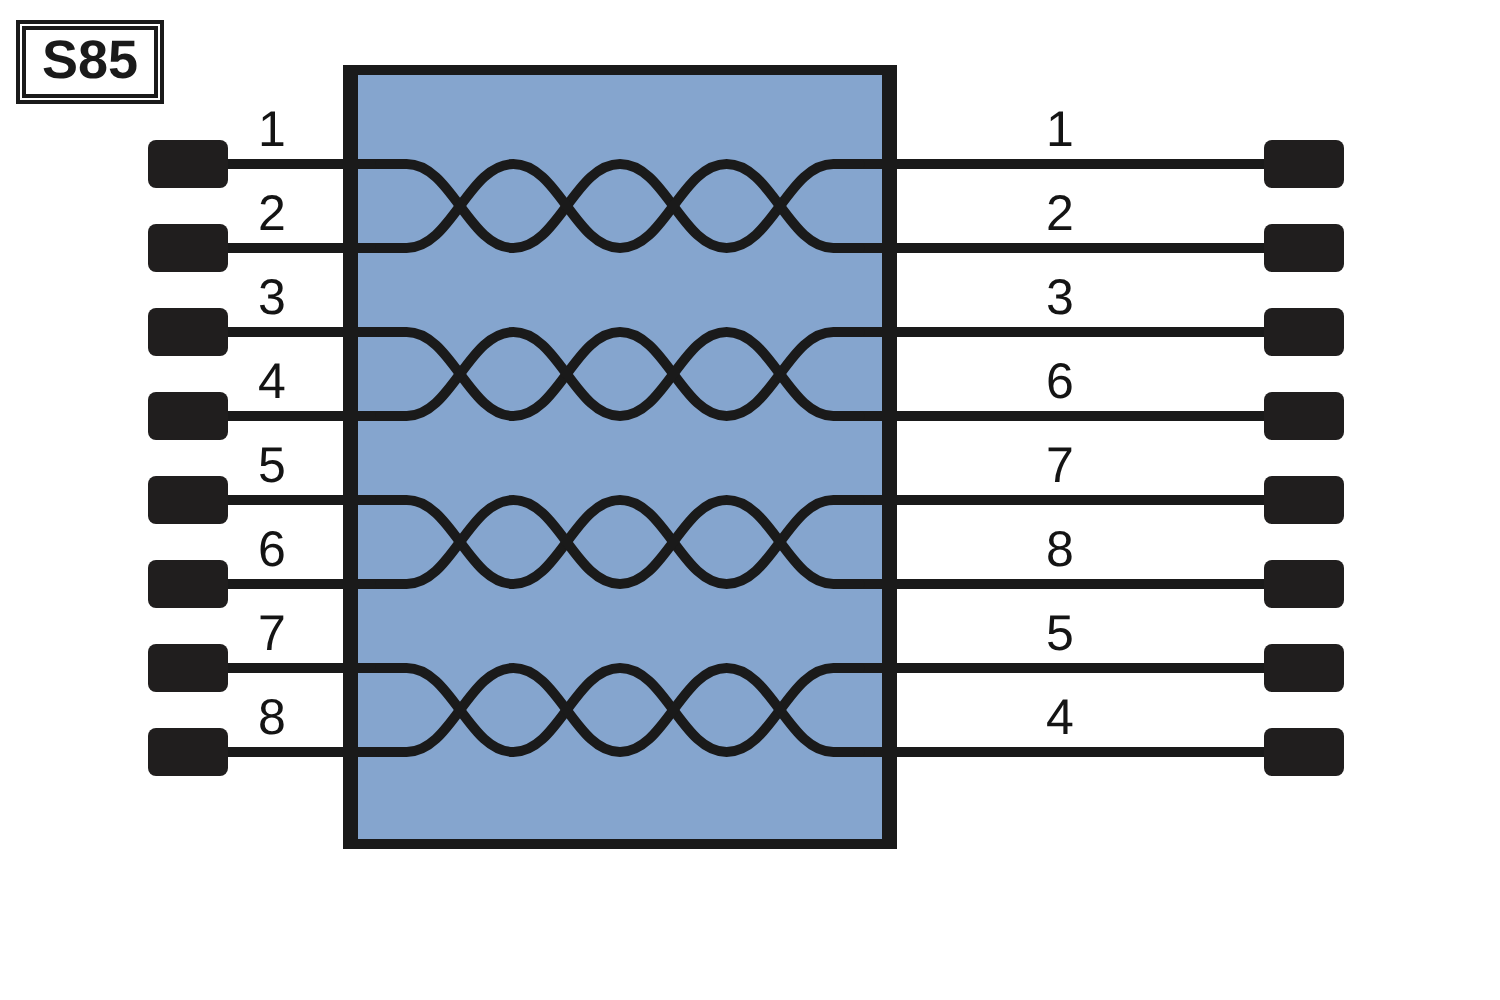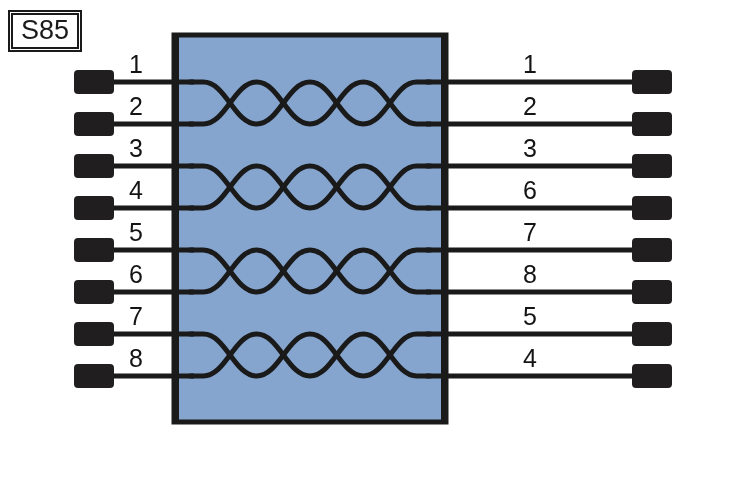--- a/index.html
+++ b/index.html
@@ -21,21 +21,21 @@
     left: 8px;
     top: 10px;
     border: 2px solid #1a1a1a;
     background: #ffffff;
     padding: 1px;
   }
   #badge-inner {
     border: 2px solid #1a1a1a;
     padding: 1px 8px 3px 8px;
     font-size: 27px;
-    font-weight: normal;
+    font-weight: bold;
     line-height: 1.04;
     color: #1a1a1a;
     letter-spacing: 0px;
   }
   
   #diagram {
     position: absolute;
     left: 0;
     top: 0;
     width: 750px;

